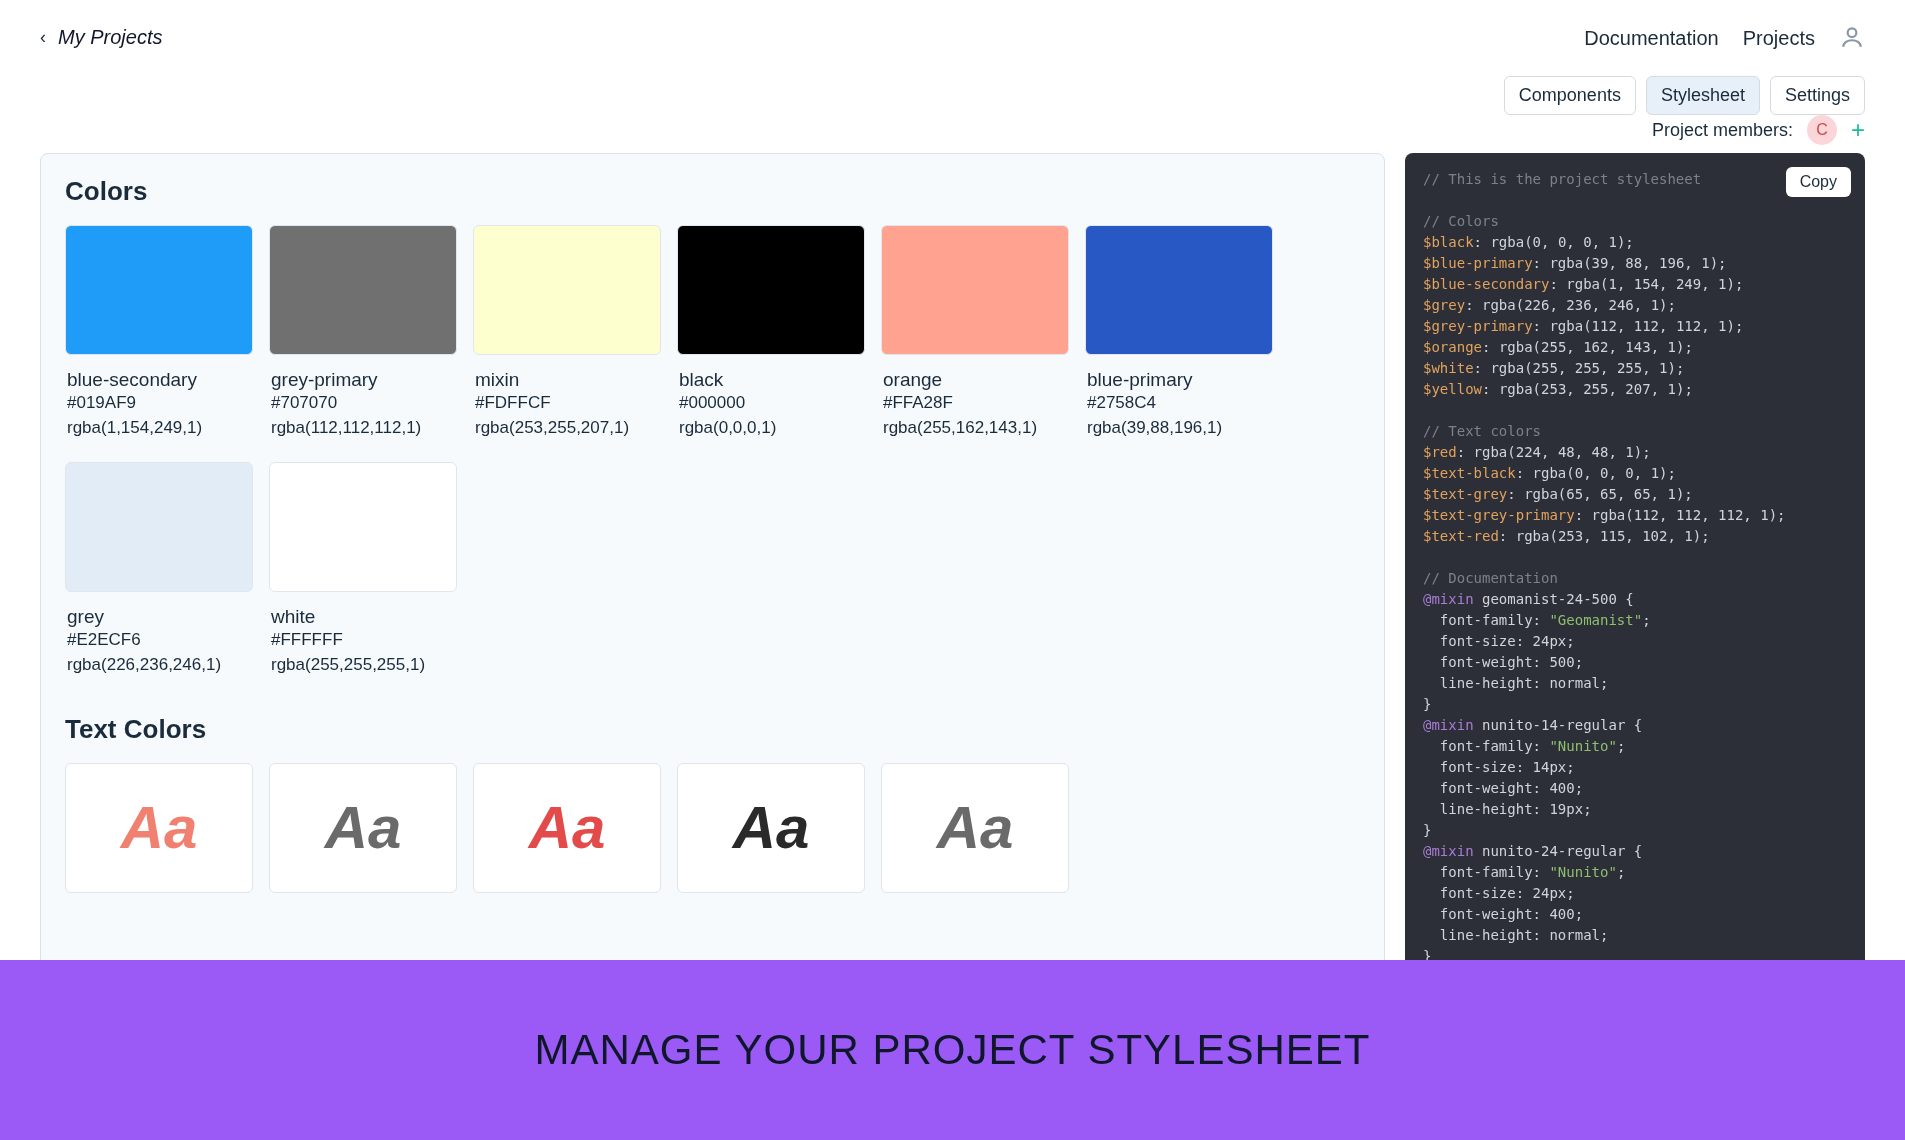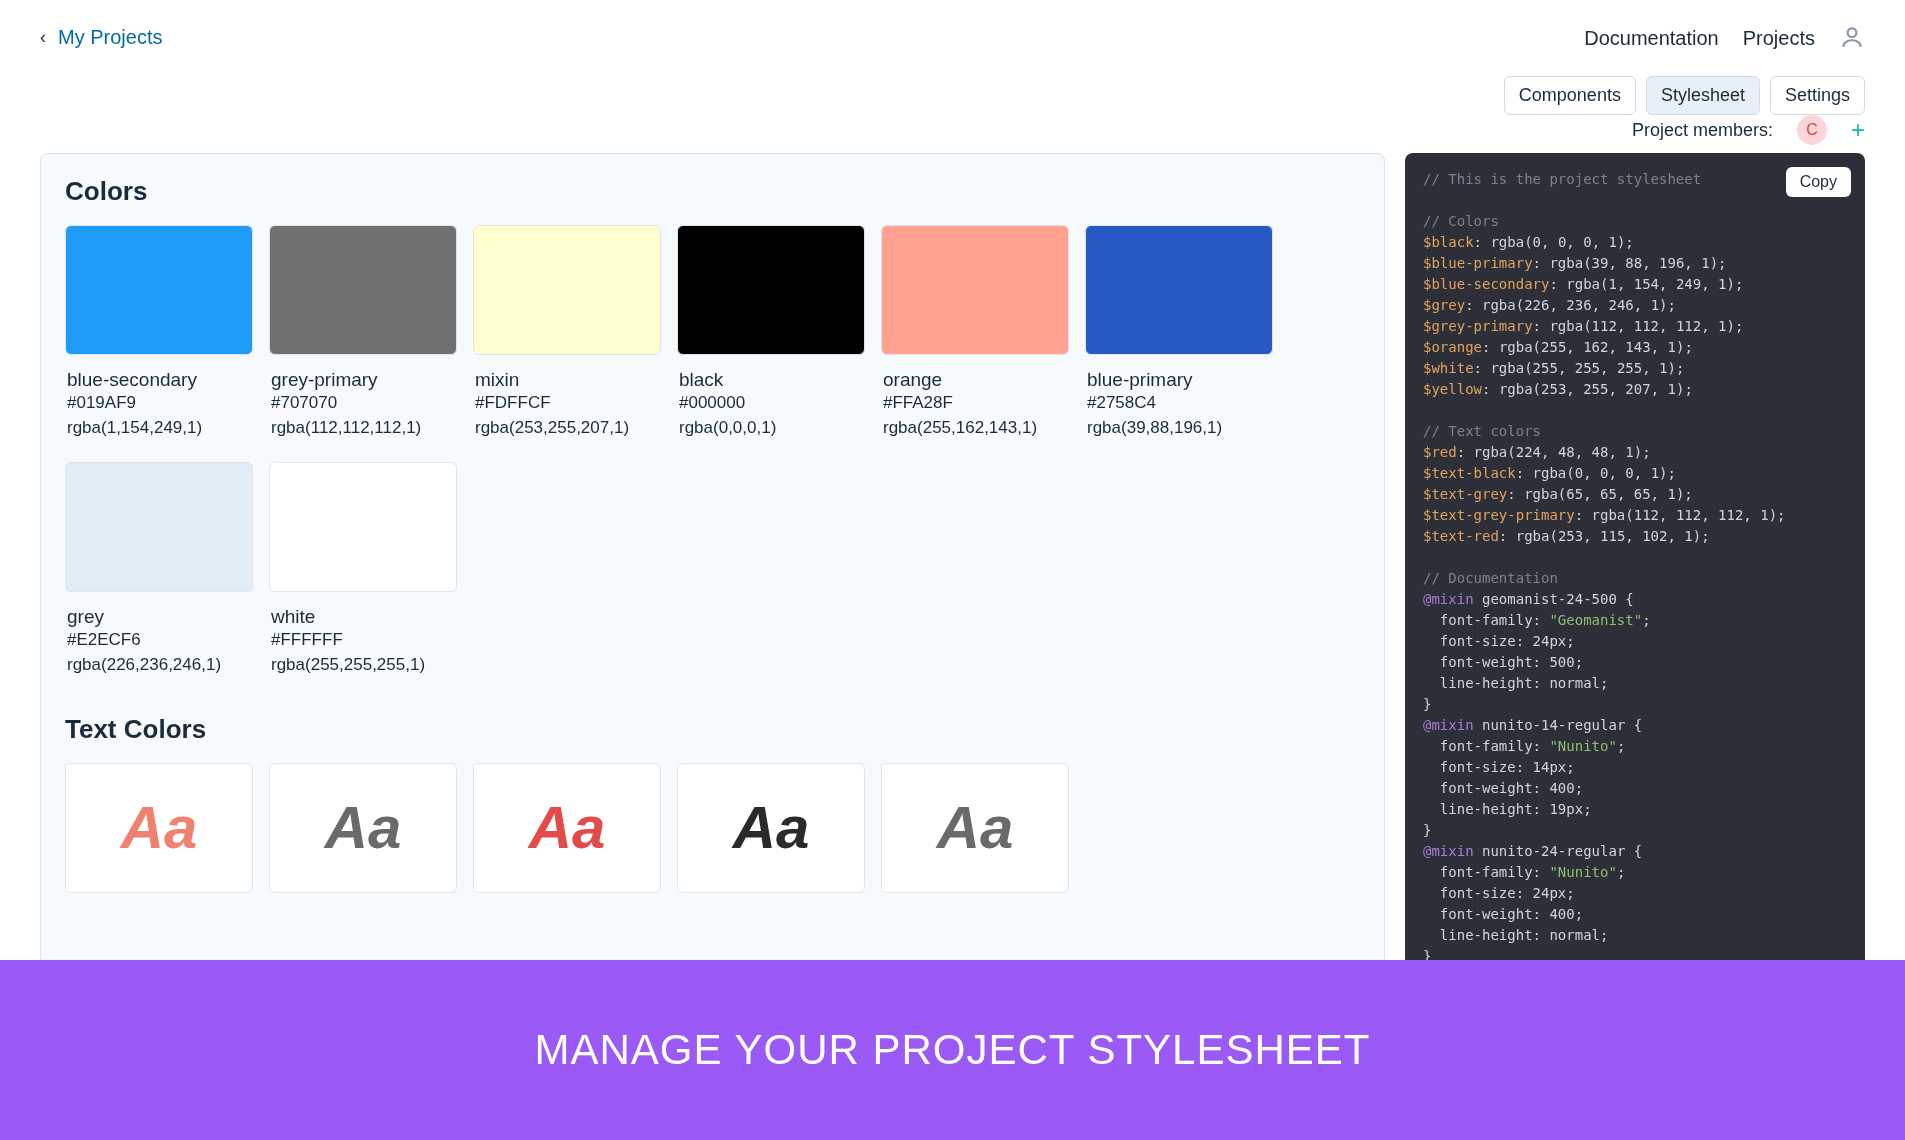--- a/index.html
+++ b/index.html
@@ -2,30 +2,30 @@
 <html><head>
   <meta charset="utf-8">
   <style>
     * { margin:0; padding:0; box-sizing:border-box; }
     body { font-family:-apple-system,BlinkMacSystemFont,"Segoe UI",sans-serif; background:#fff; color:#1a2b3c; }
     .page { width:1905px; height:1140px; position:relative; overflow:hidden; }
 
     .topbar { display:flex; justify-content:space-between; align-items:center; padding:24px 40px 8px 40px; }
     .back-nav { display:flex; align-items:center; gap:12px; cursor:pointer; }
     .back-nav .chev { font-size:18px; color:#1a2b3c; }
-    .back-nav .label { font-size:20px; color:#0369a1; font-weight:500; }
+    .back-nav .label { font-size:20px; color:#0f172a; font-weight:500;font-style:italic; }
     .top-links { display:flex; align-items:flex-end; gap:24px; }
     .top-links a { color:#1a2b3c; font-size:20px; text-decoration:none; cursor:pointer; }
     .user-icon { width:26px; height:26px; color:#8896a6; }
 
     .subbar { display:flex; justify-content:space-between; align-items:flex-end; padding:18px 40px 8px 40px;flex-direction:column; }
     .tabs { display:flex; gap:10px; }
     .tab { border:1px solid #d4dbe3; border-radius:6px; padding:8px 14px; font-size:18px; background:#fff; color:#1a2b3c; cursor:pointer; }
     .tab.active { background:#e7f0f8; }
-    .members { display:flex; align-items:center; gap:24px; }
+    .members { display:flex; align-items:center; gap:14px; }
     .members-label { font-size:18px; color:#1a2b3c; }
     .avatar { width:30px; height:30px; border-radius:50%; background:#fbd5d7; color:#c94b4b; display:flex; align-items:center; justify-content:center; font-size:16px; font-weight:500; }
     .plus { font-size:24px; color:#1abc9c; cursor:pointer; font-weight:300; }
 
     .workspace { display:flex; gap:20px; padding:0 40px; }
     .panel-left { flex:1; min-width:0; border:1px solid #d9e1ea; border-radius:8px; background:#f7fafc; padding:22px 24px; height:820px; overflow:hidden; }
     .panel-left h2 { font-size:26px; font-weight:700; color:#1a2b3c; margin-bottom:18px; }
     .swatch-grid { display:flex; flex-wrap:wrap; gap:22px 16px; margin-bottom:36px;align-items:flex-end; }
     .swatch { width:188px; }
     .swatch-box { width:188px; height:130px; border-radius:6px; border:1px solid #e0e6ed; }
@@ -40,21 +40,21 @@
     .code-num { color:#d0d4da; }
     .code-mixin { color:#a97bd4; }
     .code-id { color:#d0d4da; }
     .code-prop { color:#d0d4da; }
     .code-str { color:#8fbf6f; }
     pre { white-space:pre; }
 
     .text-colors-grid .swatch-box { background:#fff; display:flex; align-items:center; justify-content:center;font-style:italic; }
 
     .banner { position:absolute; left:0; right:0; bottom:0; height:180px; background:#9b59f6; display:flex; align-items:center; justify-content:center; }
-    .banner-text { color:#ffffff; font-size:42px; font-weight:400; letter-spacing:1px; }
+    .banner-text { color:#0f172a; font-size:42px; font-weight:400; letter-spacing:1px; }
   </style>
 </head>
 <body>
 
 <div class="page">
 
   <div class="topbar">
     <div class="back-nav">
       <span class="chev">‹</span>
       <span class="label">My Projects</span>

